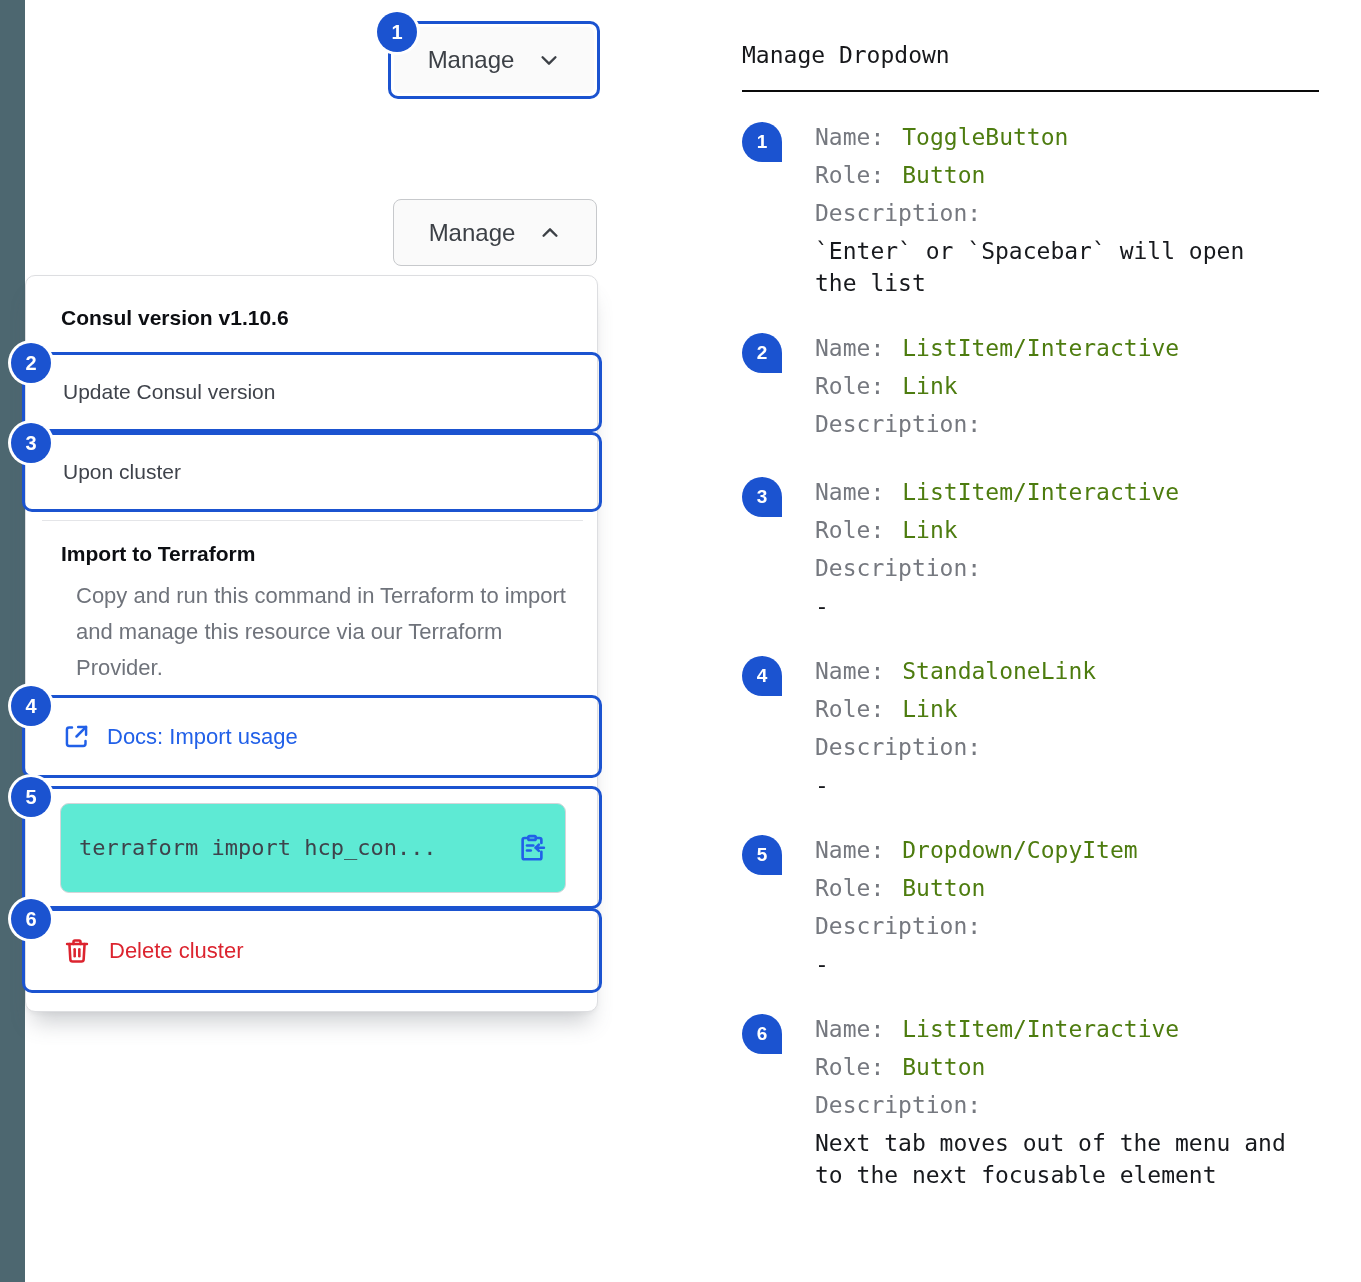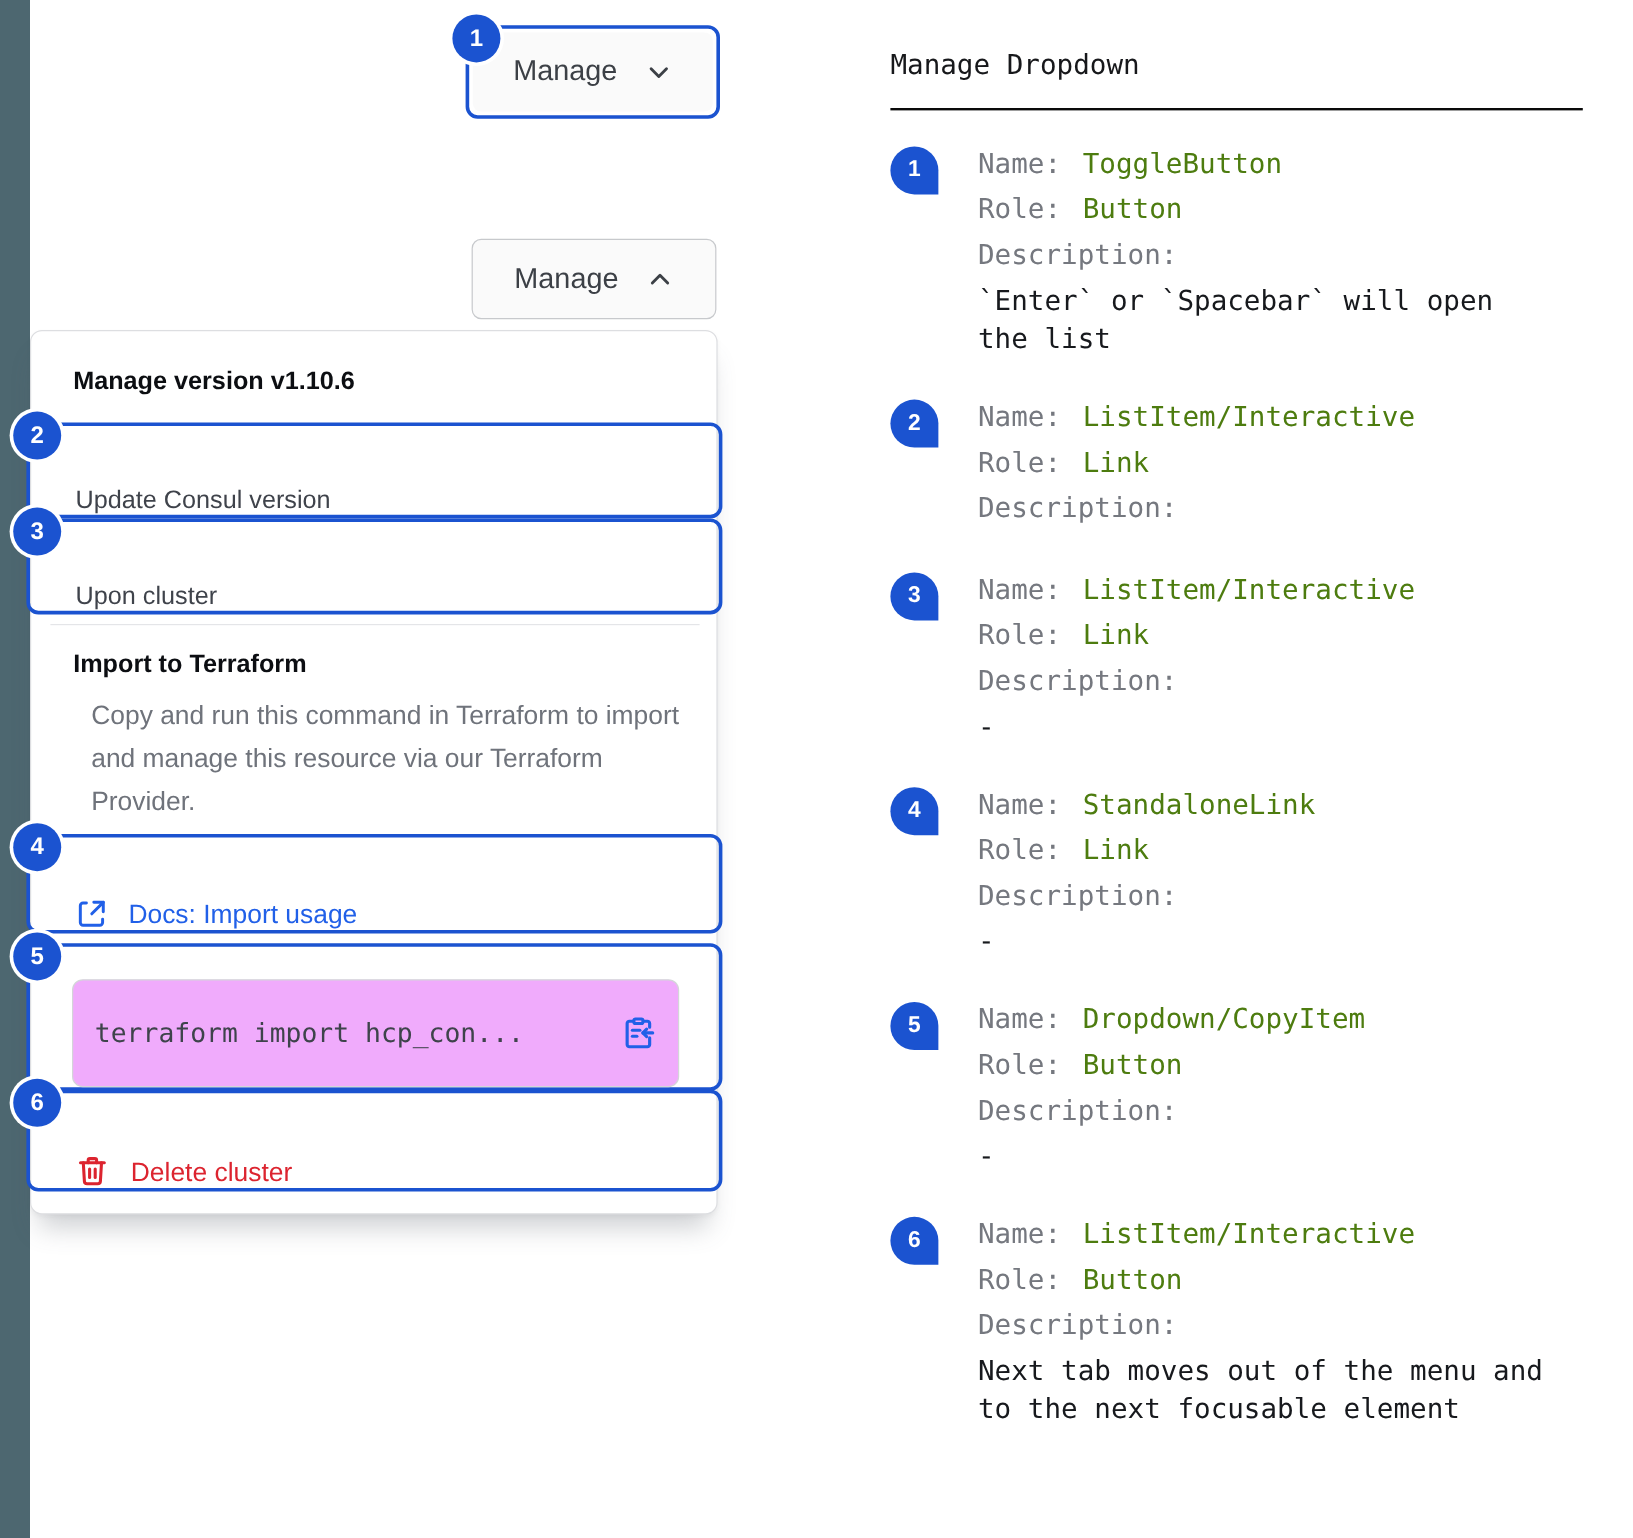--- a/index.html
+++ b/index.html
@@ -51,37 +51,37 @@
     box-sizing:border-box;
     box-shadow:0 18px 22px -8px rgba(90,95,105,0.30), 0 2px 4px rgba(0,0,0,0.04);
   }
   .panel-title { position:absolute; left:35px; top:30px; font-size:21px; font-weight:bold; color:#0c0e12; }
   .abox-2 { left:-4px; top:76px;  width:580px; height:80px; }
   .abox-3 { left:-4px; top:156px; width:580px; height:80px; }
   .abox-4 { left:-4px; top:419px; width:580px; height:83px; }
   .abox-5 { left:-4px; top:510px; width:580px; height:123px; }
   .abox-6 { left:-4px; top:632px; width:580px; height:85px; }
   .item-row {
-    position:absolute; inset:0; display:flex; align-items:flex-end;
+    position:absolute; inset:0; display:flex; align-items:center;
     padding-left:38px; box-sizing:border-box; cursor:pointer;
   }
   .item-text { font-size:21px; color:#3f434b; }
   .divider { position:absolute; left:16px; top:244px; width:541px; height:1px; background:#e4e5e8; }
   .sec-title { position:absolute; left:35px; top:266px; font-size:21px; font-weight:bold; color:#0c0e12; }
   .sec-para {
     position:absolute; left:50px; top:302px; width:505px;
     font-size:22px; line-height:36px; color:#6f737b;
   }
   .docs-row { gap:17px; }
   .docs-link { font-size:22px; color:#2160e8; }
   .code-wrap { padding-right:33px; padding-left:35px; cursor:default; }
   .code-block {
     flex:1; height:90px; border:1px solid #d4d5d9; border-radius:9px;
     display:flex; align-items:center; justify-content:space-between;
-    padding:0 18px 0 18px; box-sizing:border-box; background:#f0abfc;
+    padding:0 18px 0 18px; box-sizing:border-box; background:#5eead4;
   }
   .code-text { font-family:"DejaVu Sans Mono", monospace; font-size:22px; color:#3e434b; }
   .copy-btn { background:none; border:none; padding:0; cursor:pointer; display:flex; }
   .delete-row { gap:18px; }
   .delete-text { font-size:22px; color:#dc242f; }
 
   
   .legend {
     position:absolute; left:742px; top:40px; width:578px;
     font-family:"DejaVu Sans Mono", monospace; color:#17191d;
@@ -120,21 +120,21 @@
 
   <button class="btn2">
     <span>Manage</span>
     <svg class="chev" width="22" height="22" viewBox="0 0 24 24" fill="none" stroke="#3c4046" stroke-width="2.6" stroke-linecap="round" stroke-linejoin="round">
         <polyline points="5 15 12 8 19 15"></polyline>
       </svg>
   </button>
 
   <div class="panel">
 
-    <div class="panel-title">Manage version v1.10.6</div>
+    <div class="panel-title">Consul version v1.10.6</div>
 
     <div class="annot abox-2">
       <div class="item-row">
         <span class="item-text">Update Consul version</span>
       </div>
       <div class="badge badge-corner">2</div>
     </div>
 
     <div class="annot abox-3">
       <div class="item-row">

